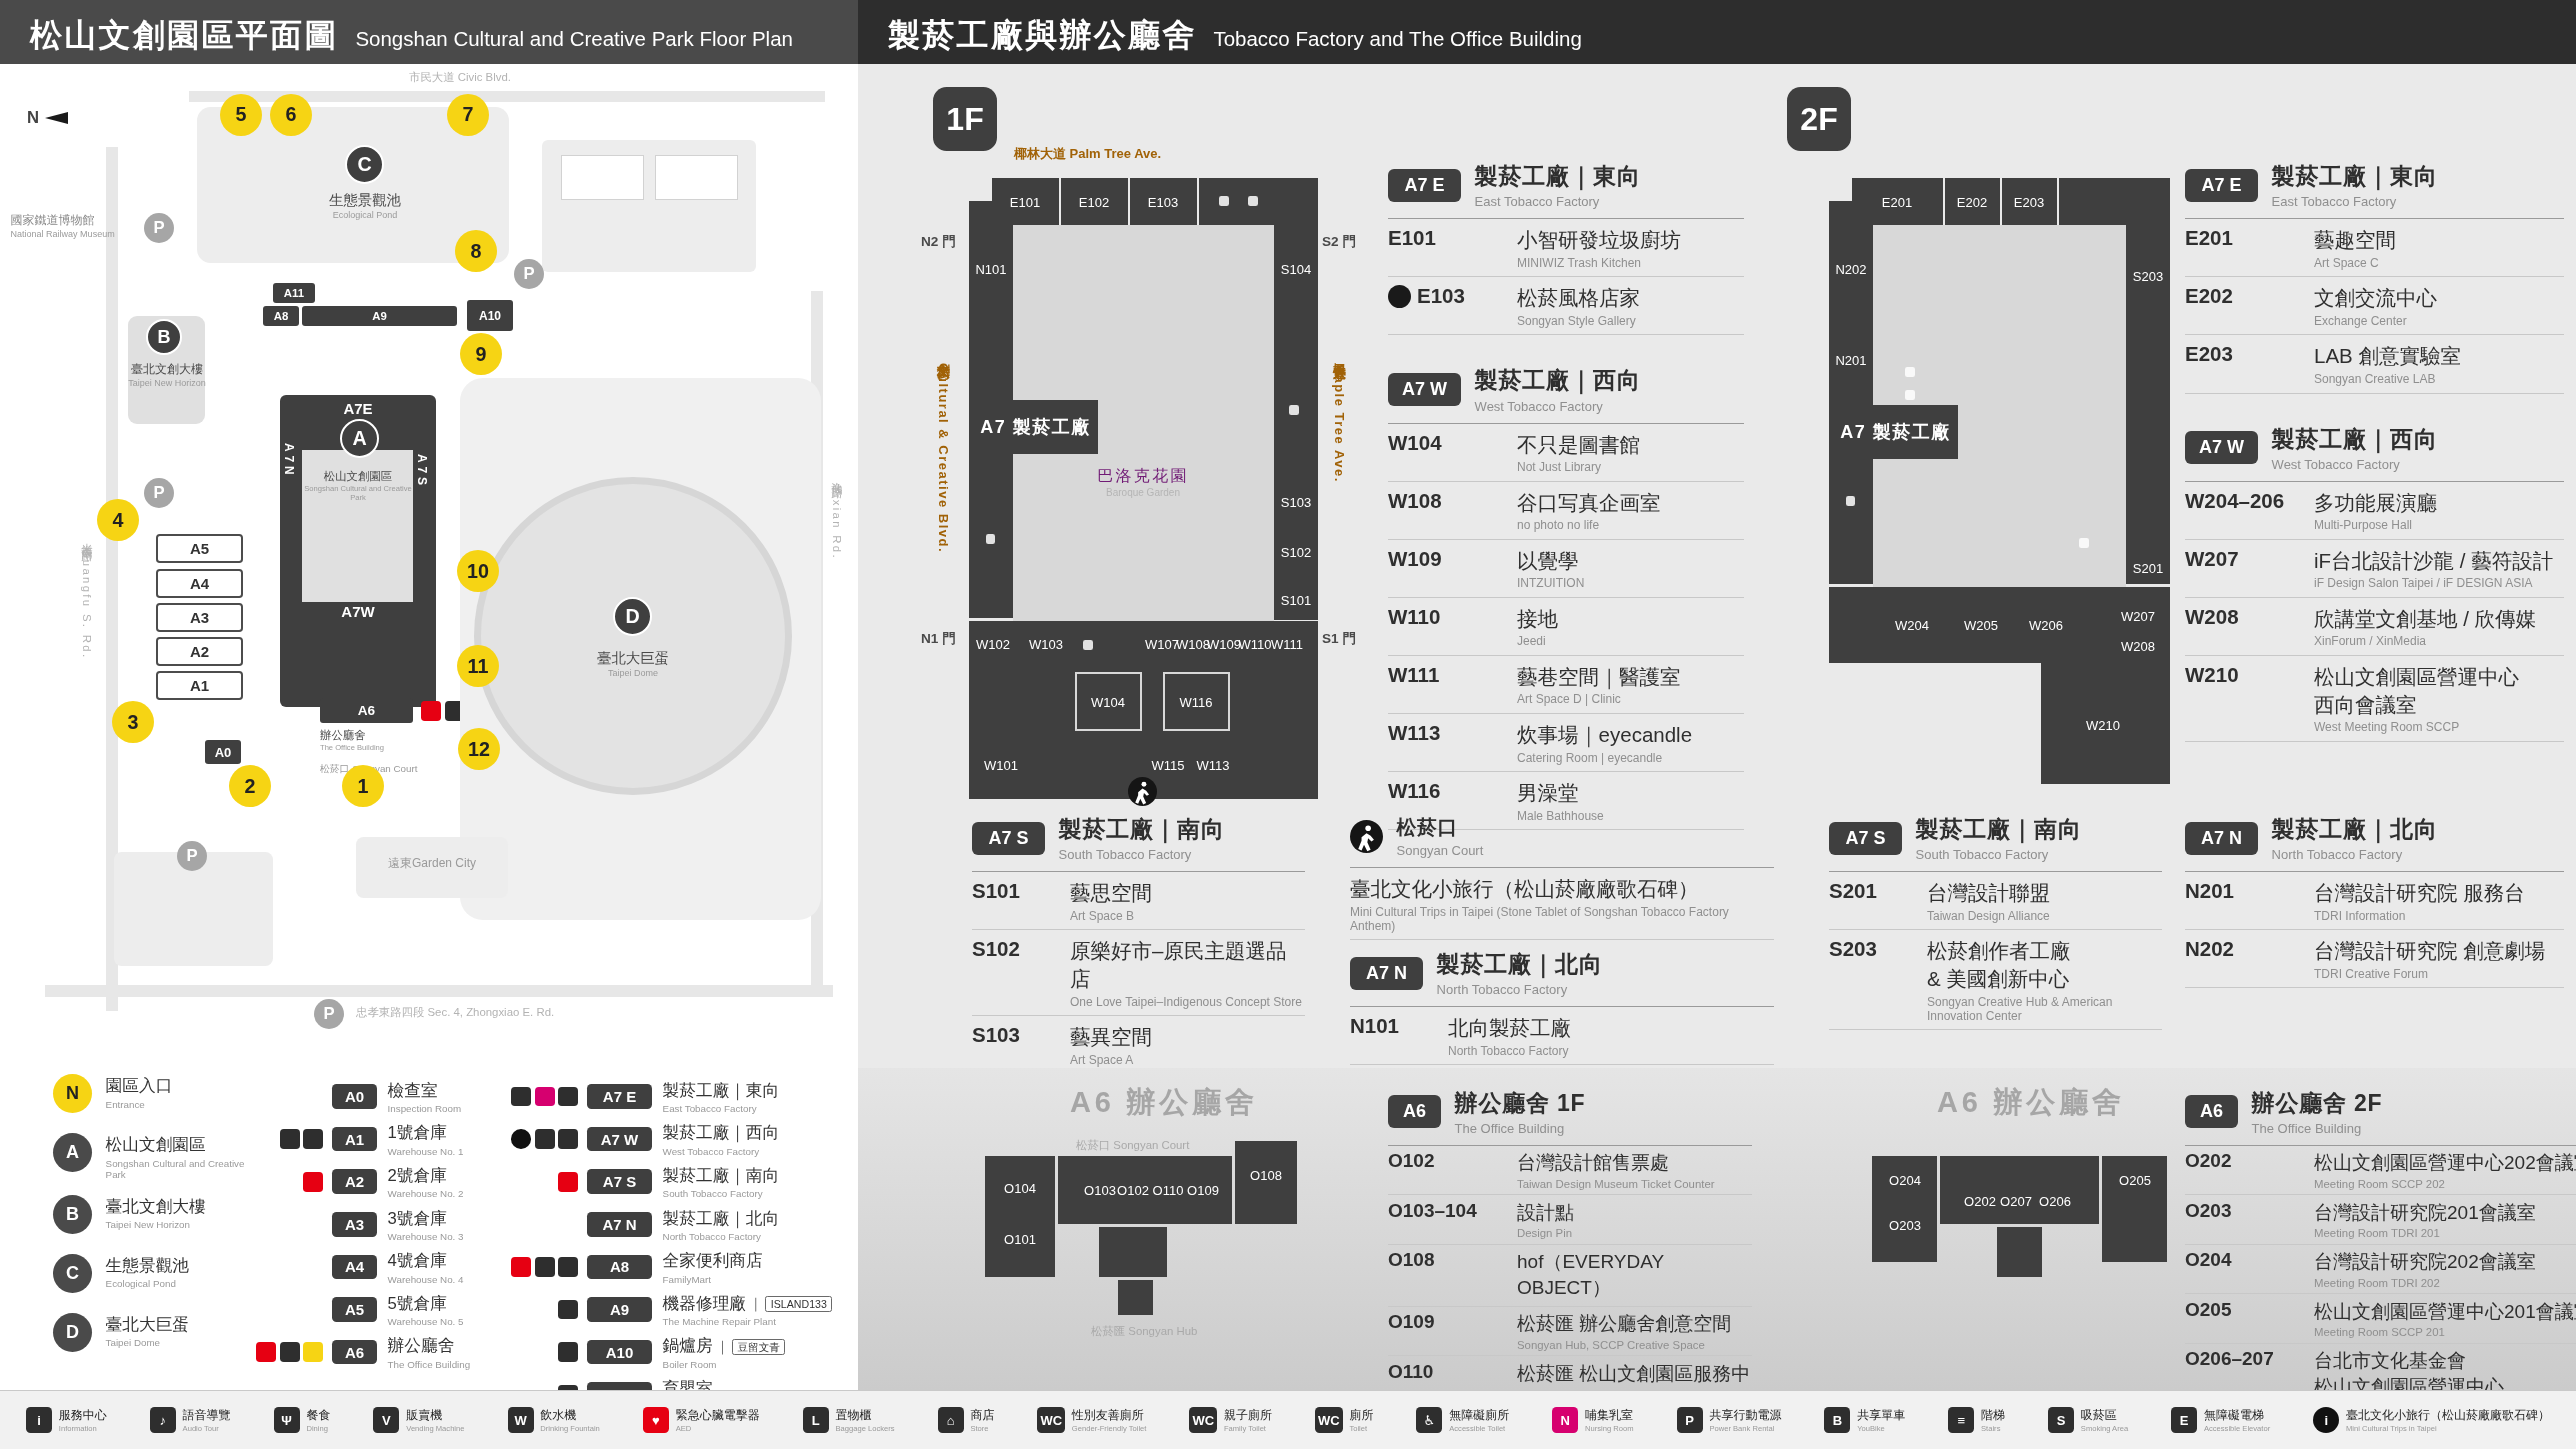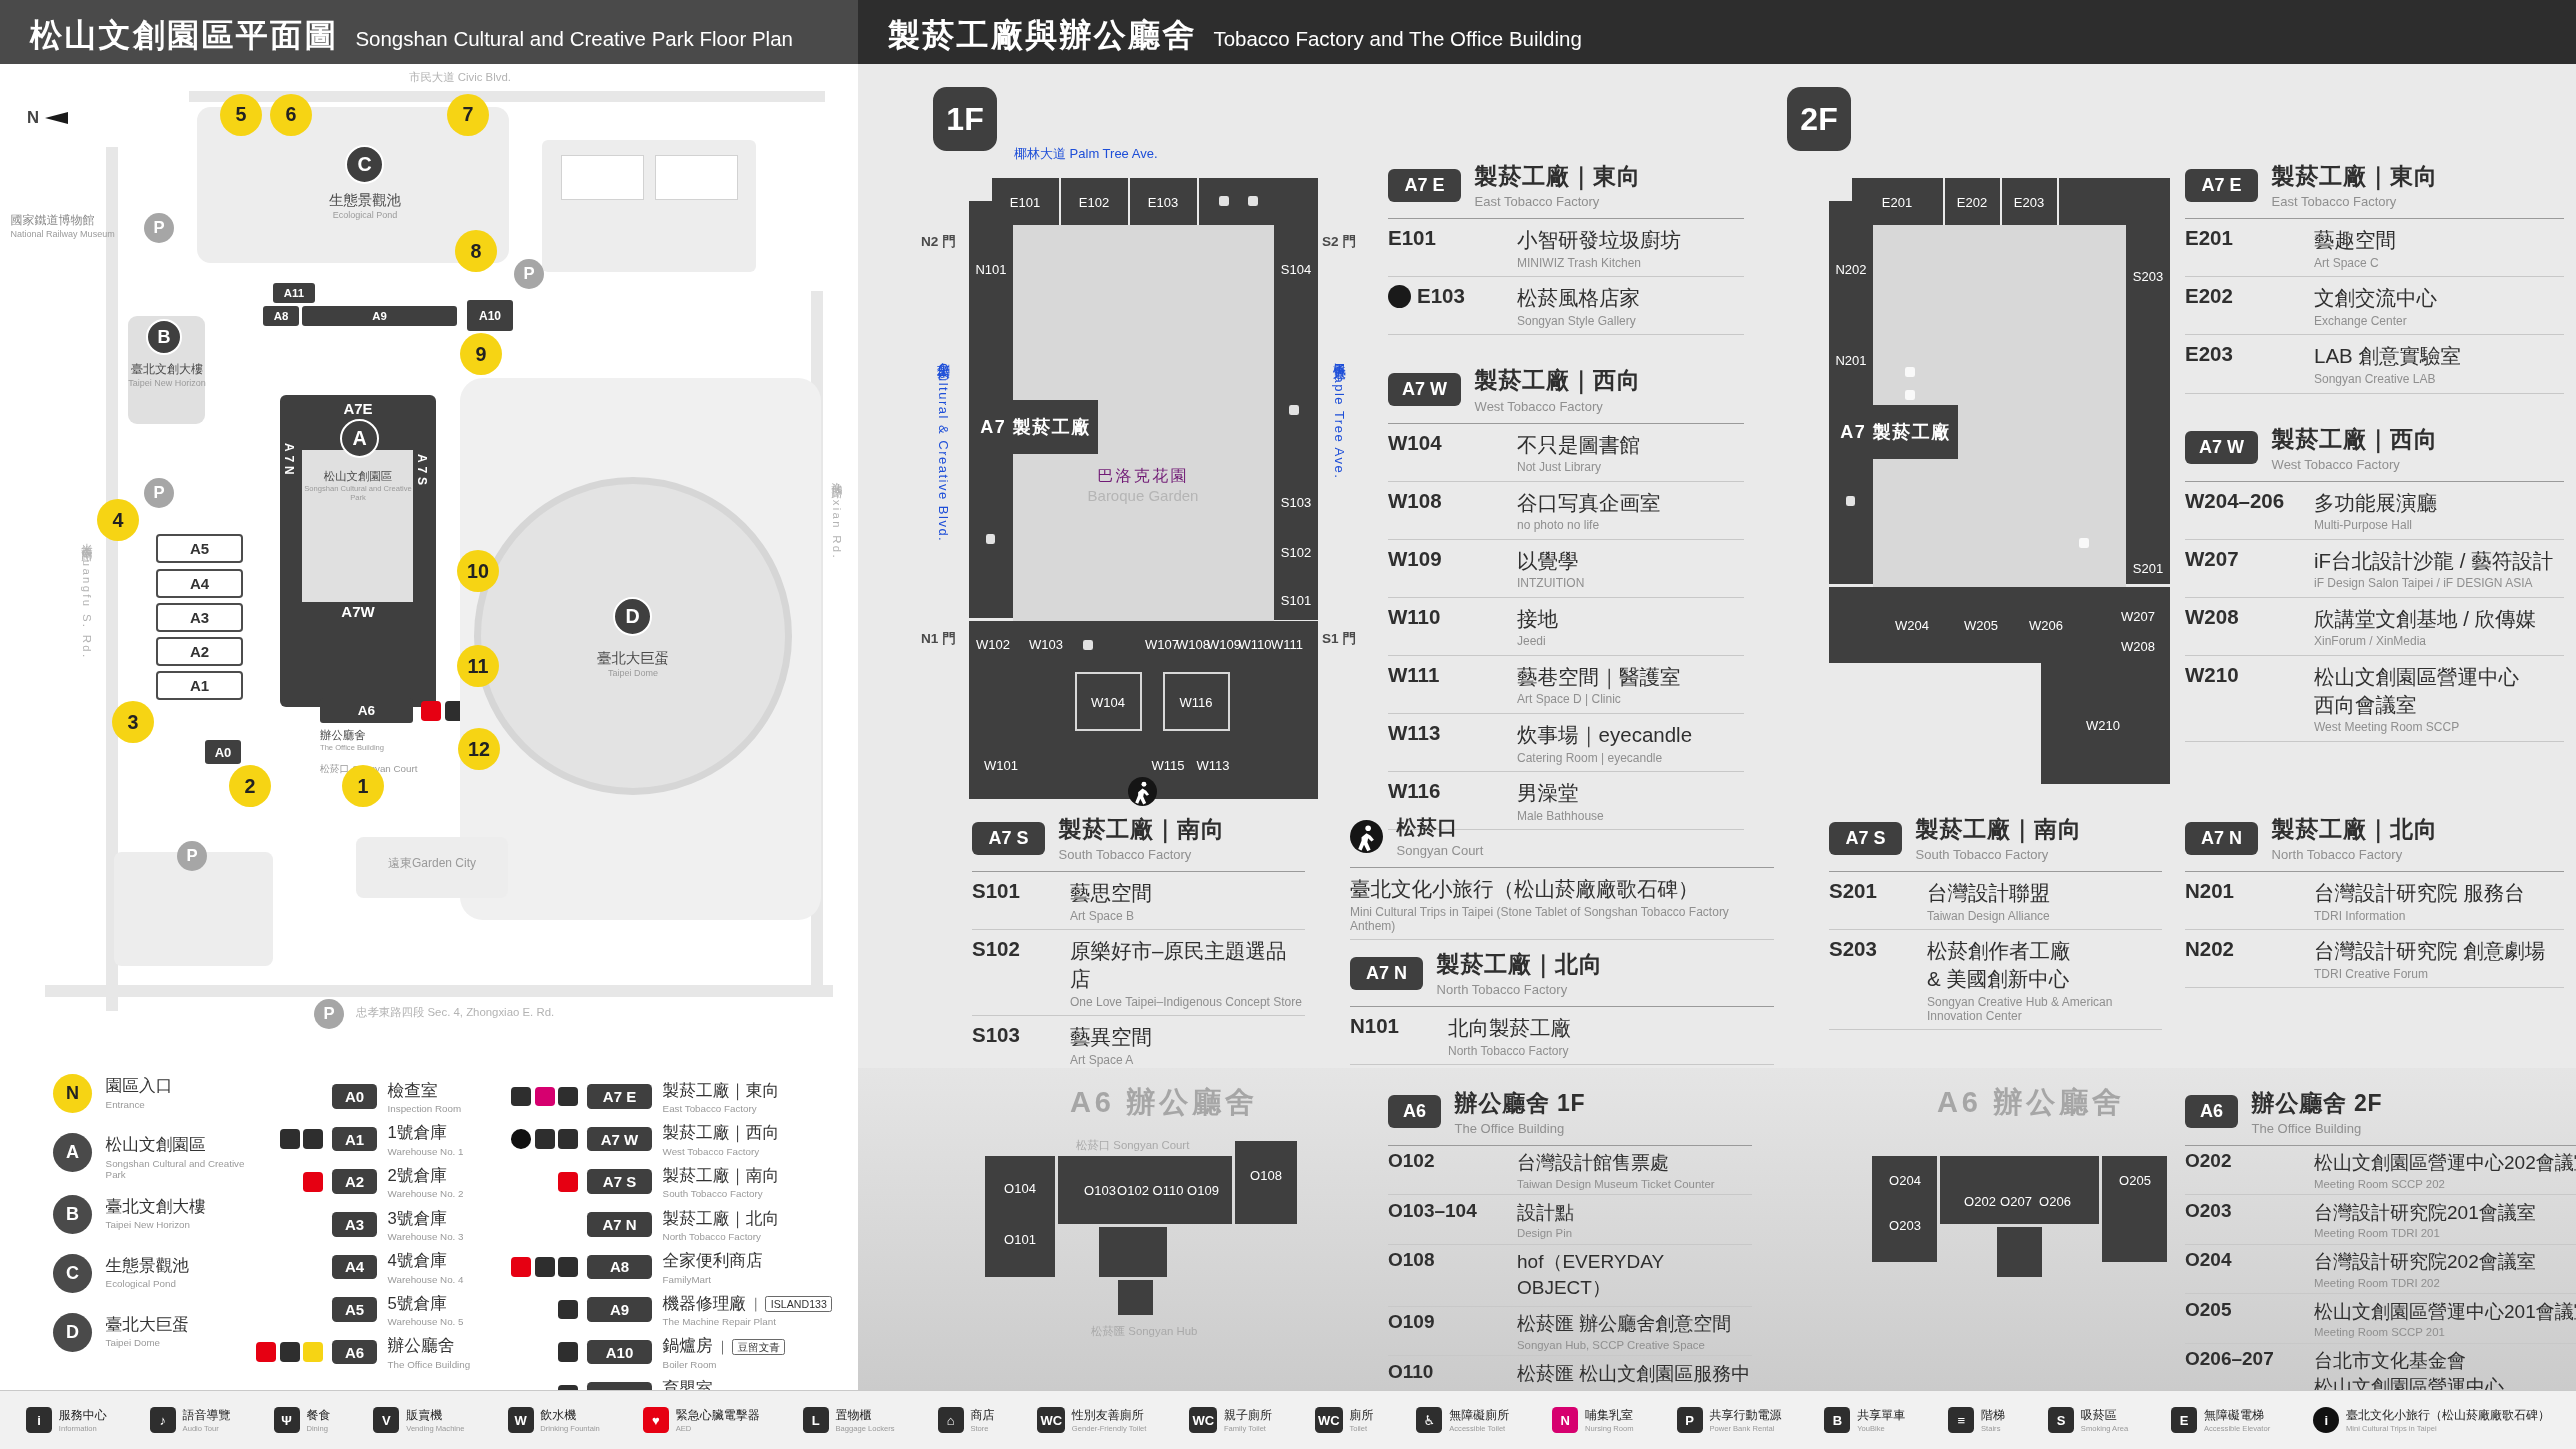--- a/index.html
+++ b/index.html
@@ -63,23 +63,23 @@
   .floor-badge { position: absolute; width: 64px; height: 64px; background: #3f3f3f; border-radius: 13.6px; color: #fff; font-size: 32px; font-weight: bold; display: flex; align-items: center; justify-content: center; }
 
   
   .plan { position: absolute; }
   .cell { position: absolute; background: #3f3f3f; }
   .court-yard { position: absolute; background: #d8d8d8; }
   .rl { position: absolute; transform: translate(-50%, -50%); color: #fff; font-size: 13px; white-space: nowrap; }
   .plan-title { position: absolute; background: #3f3f3f; color: #fff; font-size: 18px; font-weight: bold; display: flex; align-items: center; justify-content: center; letter-spacing: 1.5px; }
   .garden { position: absolute; text-align: center; }
   .garden .zh { font-size: 16px; color: #701a75; letter-spacing: 2.3px; }
-  .garden .en { font-size: 15px; color: #b5b5b5; }
+  .garden .en { font-size: 10px; color: #b5b5b5; }
   .gate { position: absolute; color: #4a4a4a; font-size: 13.6px; font-weight: bold; white-space: nowrap; }
-  .pstreet { position: absolute; color: #1d4ed8; font-size: 13px; white-space: nowrap; }
+  .pstreet { position: absolute; color: #a16207; font-size: 13px; white-space: nowrap; font-weight: bold; }
   .pstreet.v { writing-mode: vertical-rl; letter-spacing: 1.5px; }
   .wic { position: absolute; width: 9.8px; height: 9.8px; background: #fff; opacity: .85; border-radius: 2.3px; }
   .innerbox { position: absolute; background: #3f3f3f; border: 2.3px solid #d8d8d8; }
   .court-pin { position: absolute; }
 
   
   .list-block { position: absolute; }
   .list-header { display: flex; align-items: center; gap: 13.6px; border-bottom: 1.5px solid #9a9a9a; padding-bottom: 9px; }
   .badge { min-width: 73px; padding: 6px 7.6px; background: #3f3f3f; color: #fff; font-size: 18px; font-weight: bold; border-radius: 6px; text-align: center; flex: none; }
   .lh-zh { font-size: 23px; font-weight: bold; color: #2f2f2f; letter-spacing: 0.8px; }

